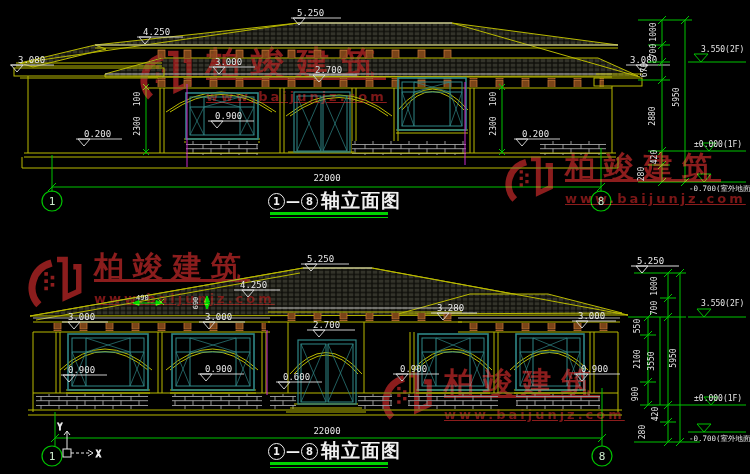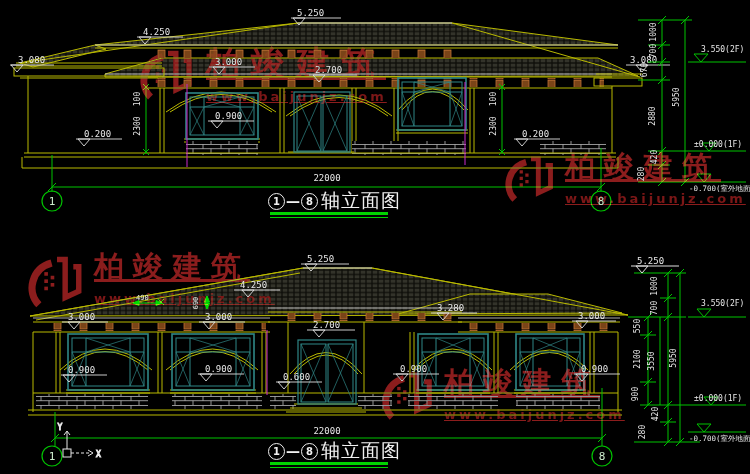--- a/index.html
+++ b/index.html
@@ -24,21 +24,21 @@
   .wm-url{font-weight:bold;white-space:nowrap;margin-top:10px;color:#7c1717;}
   .wm1 .wm-brand{font-size:34px;letter-spacing:11px;}
   .wm1 .wm-url{font-size:13px;letter-spacing:3px;}
   .wm2 .wm-brand,.wm3 .wm-brand,.wm4 .wm-brand{font-size:30px;letter-spacing:9px;}
   .wm2 .wm-url,.wm3 .wm-url,.wm4 .wm-url{font-size:13px;letter-spacing:3px;}
   
   .title{position:absolute;display:flex;align-items:center;color:#f0f0f0;z-index:6;}
   .title .ax{display:inline-block;width:15px;height:15px;border:1.6px solid #f0f0f0;
              border-radius:50%;font-size:10px;line-height:15px;text-align:center;font-weight:bold;}
   .title .dash{font-size:14px;font-weight:bold;margin:0 1px;}
-  .title .ttl{font-size:19px;font-weight:normal;letter-spacing:1px;margin-left:3px;white-space:nowrap;}
+  .title .ttl{font-size:19px;font-weight:bold;letter-spacing:1px;margin-left:3px;white-space:nowrap;}
   .tgline{position:absolute;background:#00d400;z-index:6;}
 </style>
 </head>
 <body>
 
 <div id="canvas">
 
 <svg width="750" height="474" viewBox="0 0 750 474">
   <defs>
     <pattern id="tiles" width="6" height="4.5" patternUnits="userSpaceOnUse">

